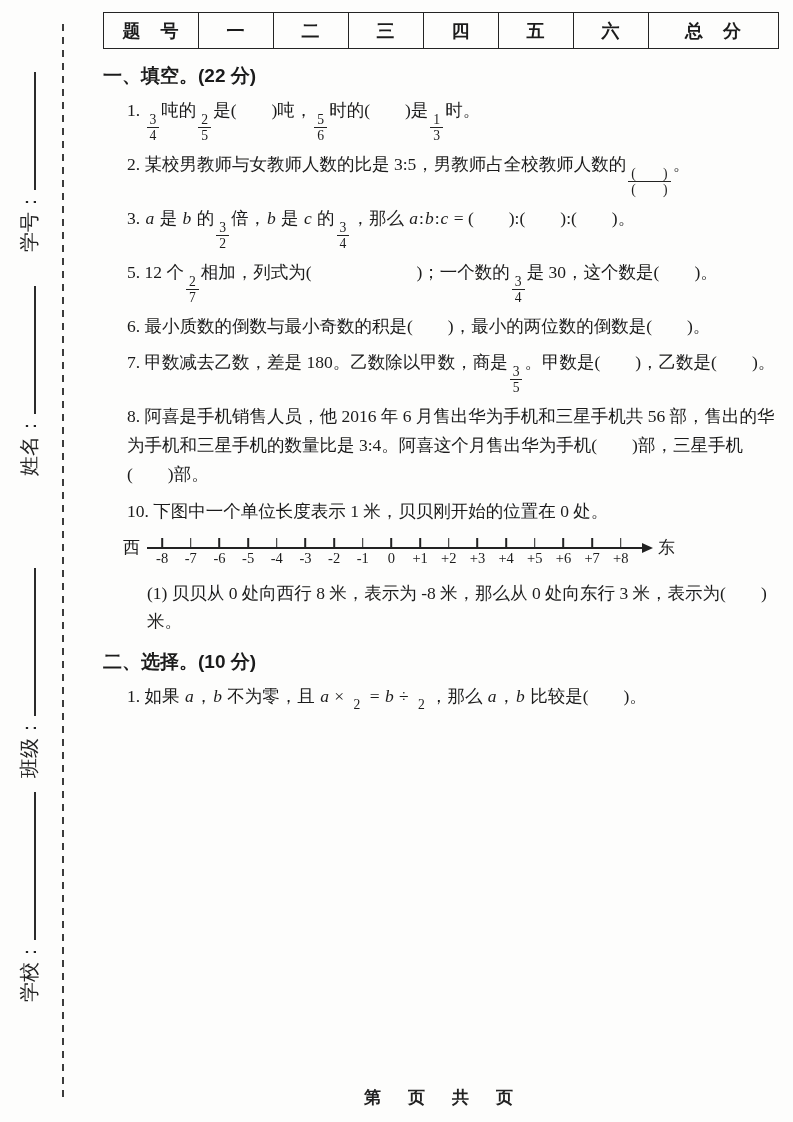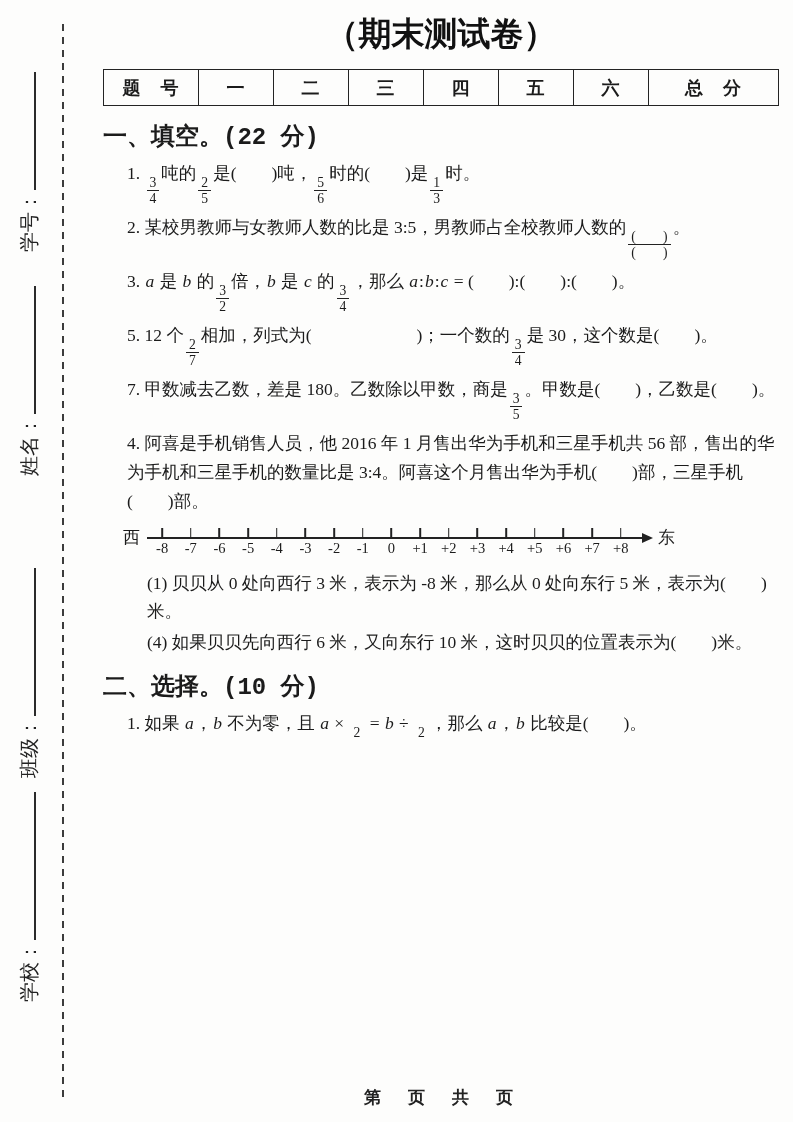--- a/index.html
+++ b/index.html
@@ -33,22 +33,22 @@
     margin-top:8px;text-align:right;font-size:19px;font-weight:600;padding-right:2px;
     font-family:"Liberation Sans","DejaVu Sans",sans-serif;
   }
   table.score{width:100%;border-collapse:collapse;margin-top:12px;table-layout:fixed;}
   table.score td{
     border:1.6px solid #242424;height:33px;text-align:center;
     font-family:"Liberation Sans","DejaVu Sans",sans-serif;
     font-size:18px;font-weight:600;letter-spacing:1px;
   }
   .sec-heading{
-    margin:14px 0 4px;font-size:24px;font-weight:700;
-    font-family:Liberation Mono, monospace;
+    margin:14px 0 4px;font-size:19px;font-weight:700;
+    font-family:Liberation Sans, sans-serif;
   }
   .q{margin:7px 0;padding-left:24px;font-size:17.5px;line-height:1.66;font-family:Liberation Serif, serif;}
   .subq{margin:3px 0;padding-left:44px;font-size:17.5px;line-height:1.6;}
   .q i,.options i{font-style:italic;padding:0 1px;}
   .frac{
     display:inline-flex;flex-direction:column;align-items:center;vertical-align:-0.55em;
     font-size:0.78em;line-height:1.12;margin:0 2px;text-align:center;
   }
   .frac .den{border-top:1.5px solid #222;}
   .frac .num,.frac .den{padding:0 3px;}
@@ -84,21 +84,20 @@
   <span>姓名：</span><span class="seal-blank" style="width:128px"></span>
 </div>
 <div class="seal-group" style="top:778px">
   <span>班级：</span><span class="seal-blank" style="width:148px"></span>
 </div>
 <div class="seal-group" style="top:1002px">
   <span>学校：</span><span class="seal-blank" style="width:148px"></span>
 </div>
 
 <div class="content">
-  <h2 class="subtitle">（期末测试卷）</h2>
 
   <table class="score">
     <colgroup>
       <col style="width:95px">
         <col style="width:75px">
         <col style="width:75px">
         <col style="width:75px">
       <col style="width:75px">
         <col style="width:75px">
         <col style="width:75px">
@@ -144,25 +143,27 @@
         <span class="num">3</span>
         <span class="den">4</span>
       </span>，那么 <i>a</i>:<i>b</i>:<i>c</i> = (　　):(　　):(　　)。</div>
   <div class="q">5. 12 个<span class="frac">
         <span class="num">2</span>
         <span class="den">7</span>
       </span>相加，列式为(　　　　　　)；一个数的<span class="frac">
         <span class="num">3</span>
         <span class="den">4</span>
       </span>是 30，这个数是(　　)。</div>
+  <div class="q">6. 最小质数的倒数与最小奇数的积是(　　)，最小的两位数的倒数是(　　)。</div>
   <div class="q">7. 甲数减去乙数，差是 180。乙数除以甲数，商是<span class="frac">
         <span class="num">3</span>
         <span class="den">5</span>
       </span>。甲数是(　　)，乙数是(　　)。</div>
-  <div class="q">4. 阿喜是手机销售人员，他 2016 年 1 月售出华为手机和三星手机共 56 部，售出的华为手机和三星手机的数量比是 3:4。阿喜这个月售出华为手机(　　)部，三星手机(　　)部。</div>
+  <div class="q">8. 阿喜是手机销售人员，他 2016 年 6 月售出华为手机和三星手机共 56 部，售出的华为手机和三星手机的数量比是 3:4。阿喜这个月售出华为手机(　　)部，三星手机(　　)部。</div>
+  <div class="q">10. 下图中一个单位长度表示 1 米，贝贝刚开始的位置在 0 处。</div>
 
   <div class="number-line">
     <span class="nl-west">西</span>
     <div class="nl-track">
       <div class="nl-line"></div>
       <div class="nl-arrow"></div>
     <span class="nl-tick" style="left: 3%;"></span>
         <span class="nl-label" style="left: 3%;">-8</span>
         <span class="nl-tick" style="left: 8.6875%;"></span>
         <span class="nl-label" style="left: 8.6875%;">-7</span>
@@ -193,22 +194,21 @@
         <span class="nl-tick" style="left: 82.625%;"></span>
         <span class="nl-label" style="left: 82.625%;">+6</span>
         <span class="nl-tick" style="left: 88.3125%;"></span>
         <span class="nl-label" style="left: 88.3125%;">+7</span>
         <span class="nl-tick" style="left: 94%;"></span>
         <span class="nl-label" style="left: 94%;">+8</span>
       </div>
     <span class="nl-east">东</span>
   </div>
 
-  <div class="subq">(1) 贝贝从 0 处向西行 3 米，表示为 -8 米，那么从 0 处向东行 5 米，表示为(　　)米。</div>
-  <div class="subq">(4) 如果贝贝先向西行 6 米，又向东行 10 米，这时贝贝的位置表示为(　　)米。</div>
+  <div class="subq">(1) 贝贝从 0 处向西行 8 米，表示为 -8 米，那么从 0 处向东行 3 米，表示为(　　)米。</div>
 
   <div class="sec-heading">二、选择。(10 分)</div>
 
   <div class="q">1. 如果 <i>a</i>，<i>b</i> 不为零，且 <i>a</i> × <span class="frac">
         <span class="num">2</span>
       </span> = <i>b</i> ÷ <span class="frac">
         <span class="num">2</span>
       </span>，那么 <i>a</i>，<i>b</i> 比较是(　　)。</div>
 
 </div>

